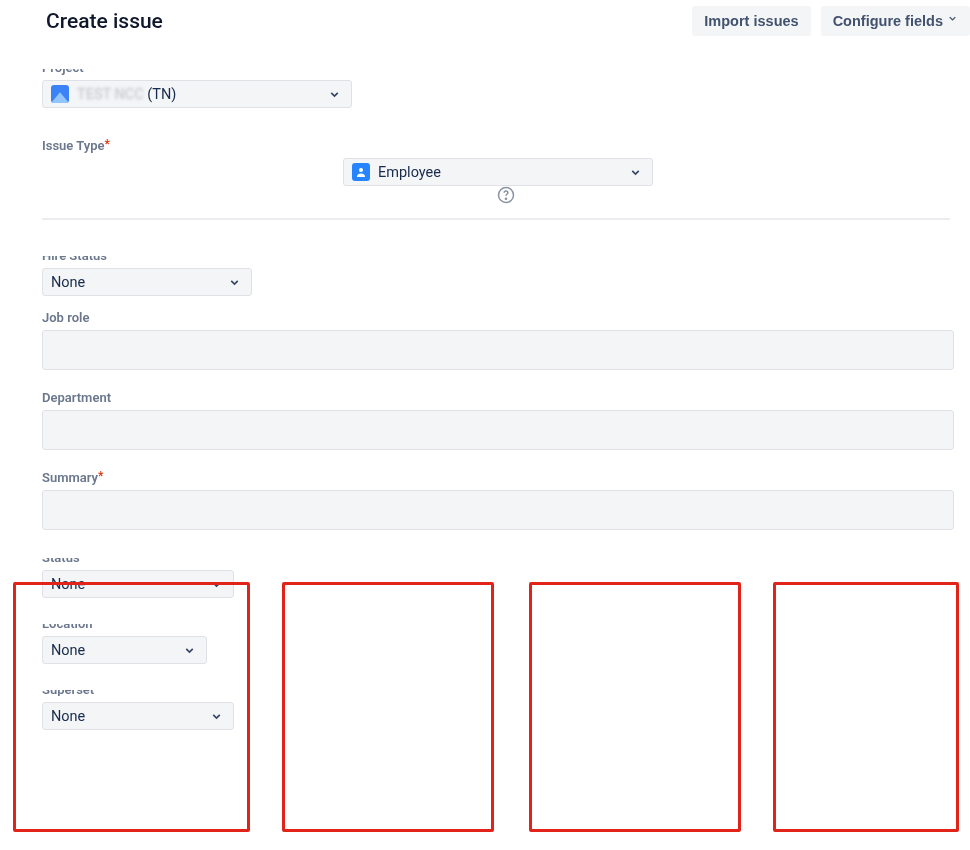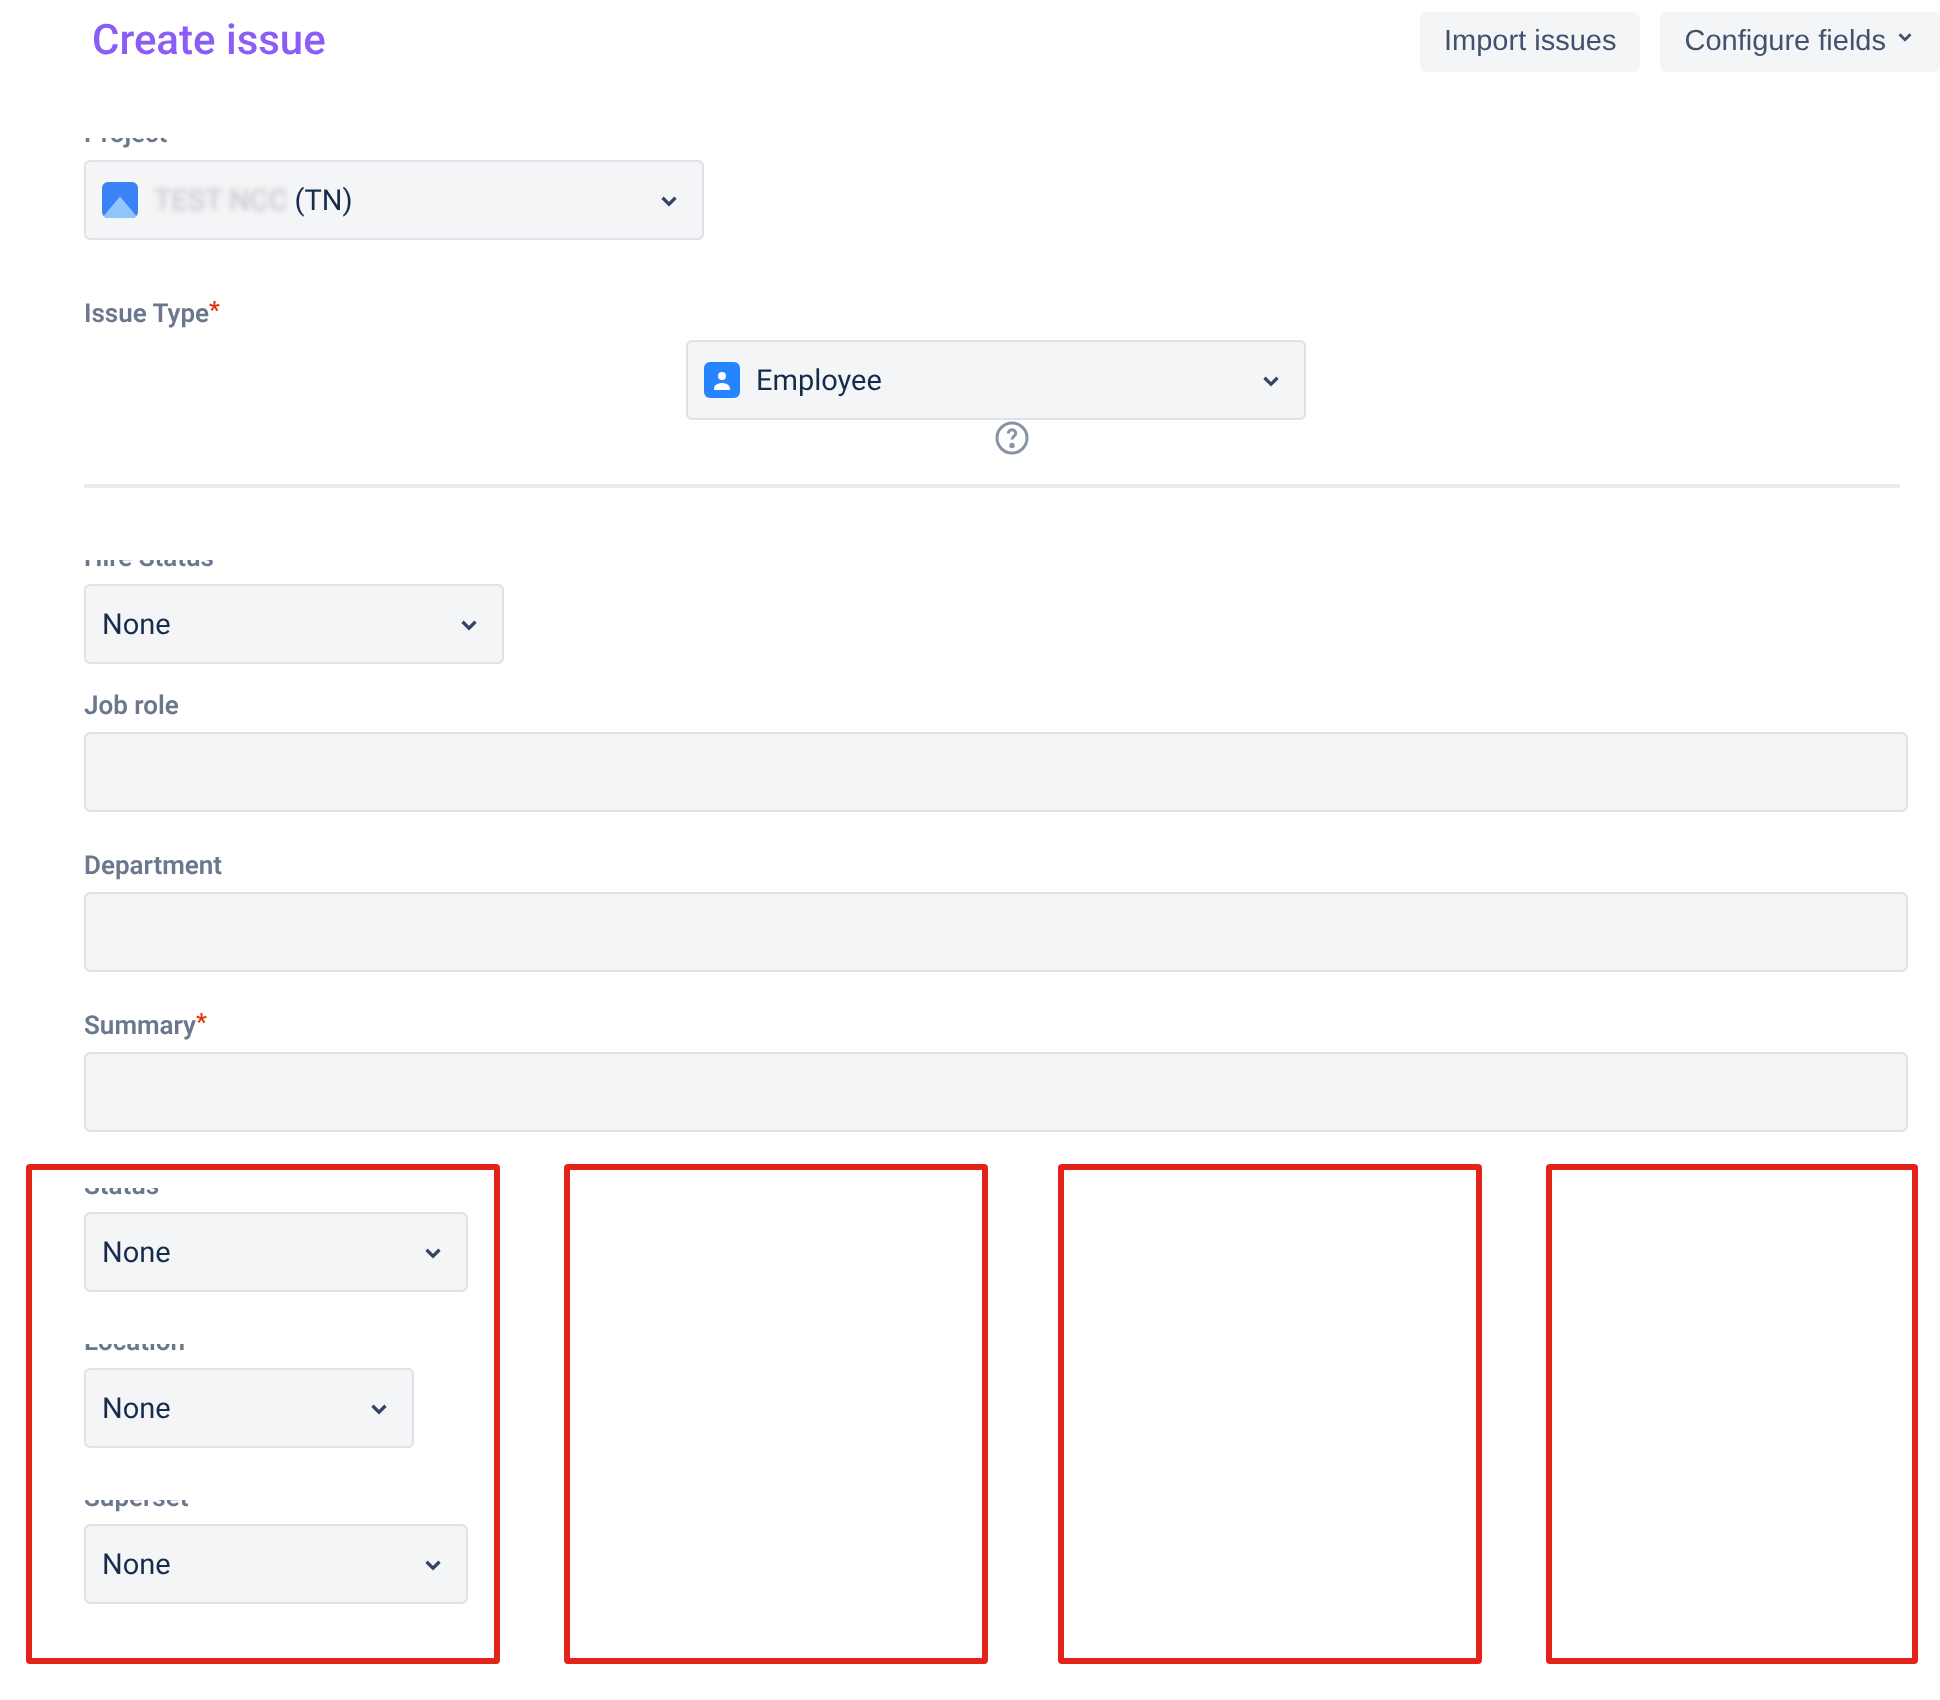--- a/index.html
+++ b/index.html
@@ -14,36 +14,37 @@
   }
   .header {
     display: flex;
     align-items: center;
     justify-content: space-between;
     padding: 6px 0 6px 46px;
   }
   .header-title {
     font-size: 21px;
     font-weight: 500;
-    color: #8b5cf6;
+    color: #0f172a;
   }
   .header-actions {
     display: flex;
     gap: 10px;
   }
   .btn-secondary {
     background: #f4f5f7;
     border: none;
     color: #42526E;
     font-size: 14.5px;
     padding: 7px 12px;
     border-radius: 3px;
     cursor: pointer;
     display: inline-flex;
     gap: 4px;
+    font-weight: bold;
   }
   .content {
     padding: 18px 16px 0 42px;
   }
   .field-group { margin-bottom: 14px; }
   .field-label {
     font-size: 13px;
     color: #6B778C;
     font-weight: 600;
     margin-bottom: 5px;
@@ -58,21 +59,21 @@
   .required {
     color: #DE350B;
     font-size: 12px;
     position: relative;
     top: -2px;
   }
   .select-box {
     background: #F4F5F7;
     border: 1px solid #DFE1E6;
     border-radius: 3px;
-    height: 40px;
+    height: 28px;
     display: flex;
     align-items: center;
     justify-content: space-between;
     padding: 0 10px 0 8px;
     cursor: pointer;
     font-size: 14.5px;
     color: #172B4D;
   }
   .select-box.w310 { width: 310px; }
   .select-box.w210 { width: 210px; }

